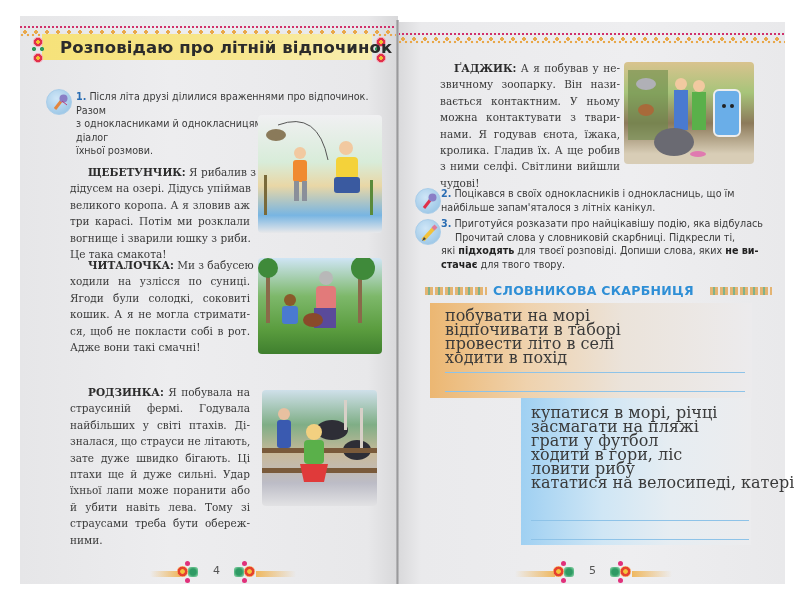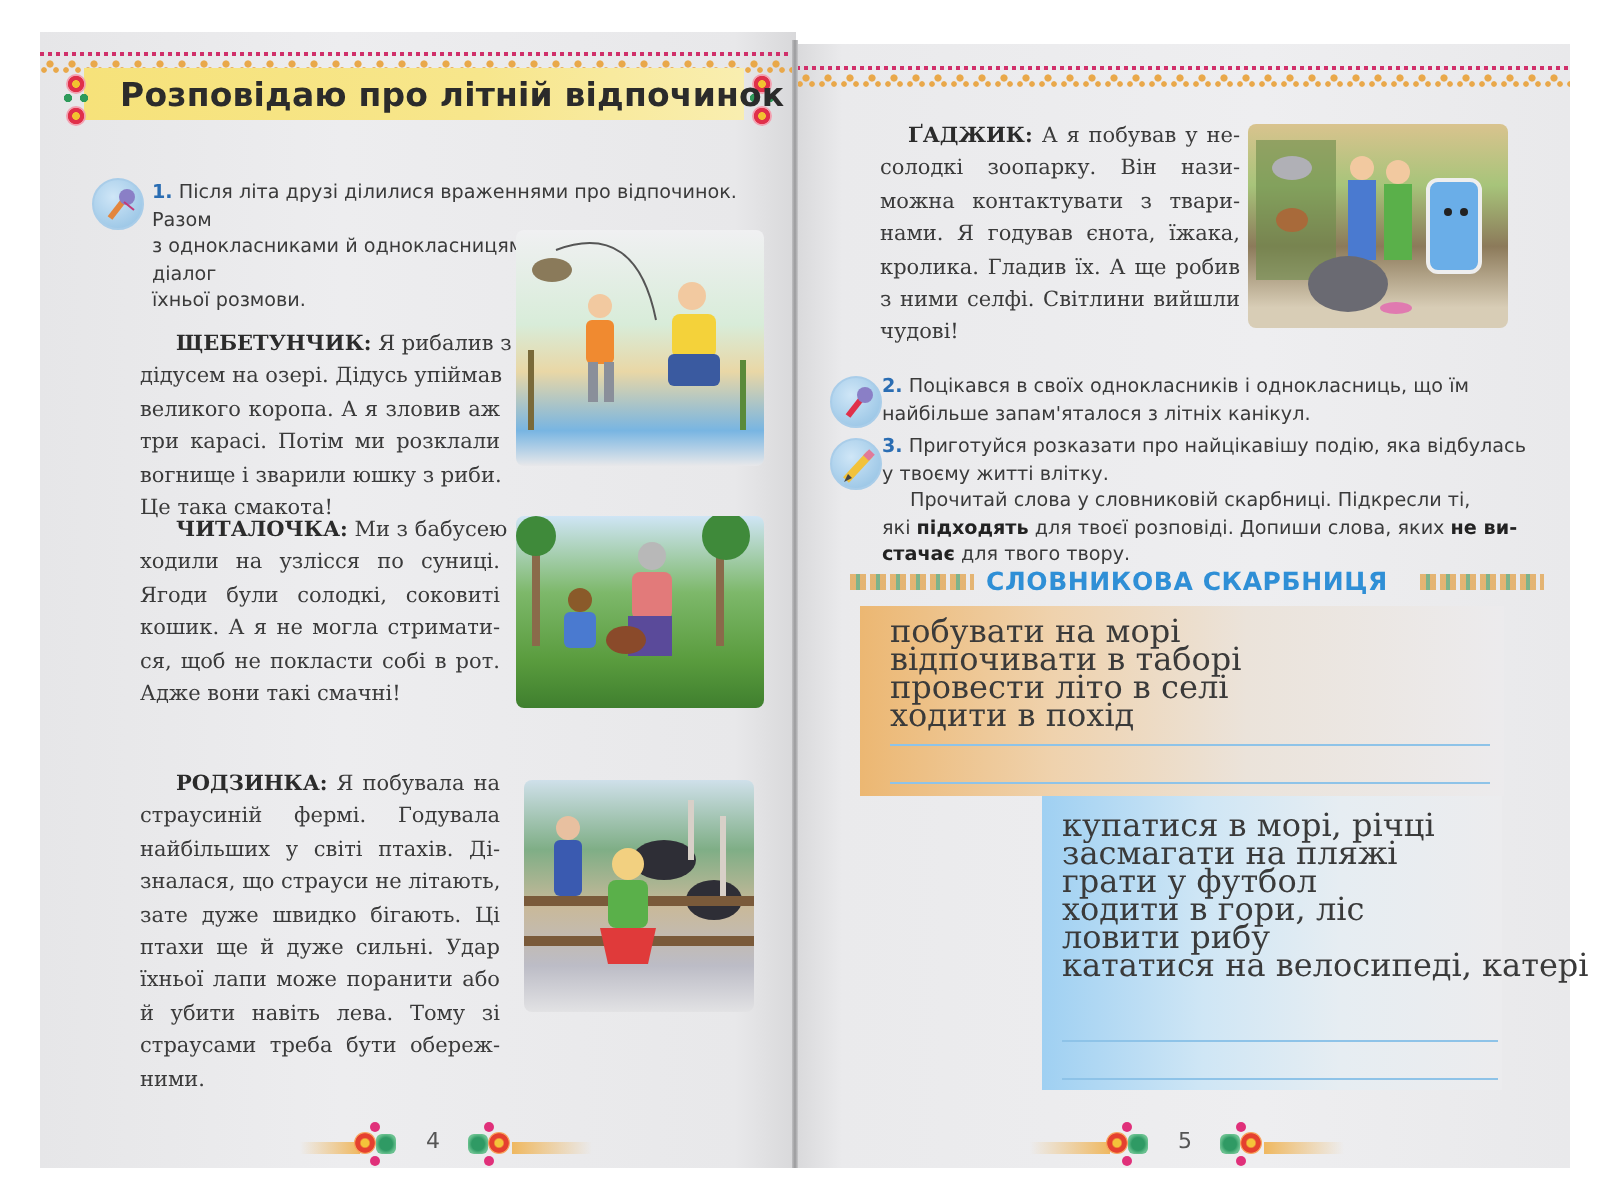--- a/index.html
+++ b/index.html
@@ -191,21 +191,22 @@
     <rect x="15" y="30" width="14" height="28" rx="3" fill="#3a5ab0"></rect>
       <circle cx="22" cy="24" r="6" fill="#e8c0a0"></circle>
     <rect x="42" y="50" width="20" height="24" rx="4" fill="#5ab04a"></rect>
       <circle cx="52" cy="42" r="8" fill="#f2d080"></circle>
     <path d="M38 74 L66 74 L62 92 L42 92 Z" fill="#e03a3a"></path>
   </svg>
 </div>
 
 <div class="speech" style="left:440px; top:60px; width:180px;">
   <span class="line" style="padding-left:14px;"><span class="speaker">ҐАДЖИК:</span> <span>А я побував у не-</span></span>
-  <span class="line">солодкі зоопарку. Він нази-</span>
+  <span class="line">звичному зоопарку. Він нази-</span>
+  <span class="line">вається контактним. У ньому</span>
   <span class="line">можна контактувати з твари-</span>
   <span class="line">нами. Я годував єнота, їжака,</span>
   <span class="line">кролика. Гладив їх. А ще робив</span>
   <span class="line">з ними селфі. Світлини вийшли</span>
   <span class="line last">чудові!</span>
 </div>
 <div class="illus illus-zoo">
   <svg width="130" height="102" viewBox="0 0 130 102">
     <rect x="4" y="8" width="40" height="70" fill="#6a8a4a" opacity=".6"></rect>
     <ellipse cx="22" cy="22" rx="10" ry="6" fill="#b0b0b6"></ellipse>
@@ -235,21 +236,20 @@
 
 <div class="task-icon" style="left:415px; top:219px;">
   <svg width="22" height="22" viewBox="0 0 22 22">
       <line x1="5" y1="18" x2="17" y2="5" stroke="#f2c23a" stroke-width="4"></line>
       <line x1="15" y1="7" x2="18" y2="4" stroke="#e07a9a" stroke-width="4"></line>
       <path d="M4 19 L6 15 L8 17 Z" fill="#444"></path>
     </svg>
 </div>
 <div class="task-text sans" style="left:441px; top:217px; width:332px;">
   <div><span class="task-num">3.</span> <span>Приготуйся розказати про найцікавішу подію, яка відбулась</span></div>
-  <div>у твоєму житті влітку.</div>
   <div style="padding-left:14px;">Прочитай слова у словниковій скарбниці. Підкресли ті,</div>
   <div><span>які </span><span class="bold">підходять</span><span> для твоєї розповіді. Допиши слова, яких </span><span class="bold">не ви-</span></div>
   <div><span class="bold">стачає</span><span> для твого твору.</span></div>
 </div>
 
 <div class="vocab-title-row">
   <div class="vocab-orn" style="left:0; width:62px;"></div>
   <div class="vocab-title">СЛОВНИКОВА СКАРБНИЦЯ</div>
   <div class="vocab-orn" style="left:285px; width:62px;"></div>
 </div>

